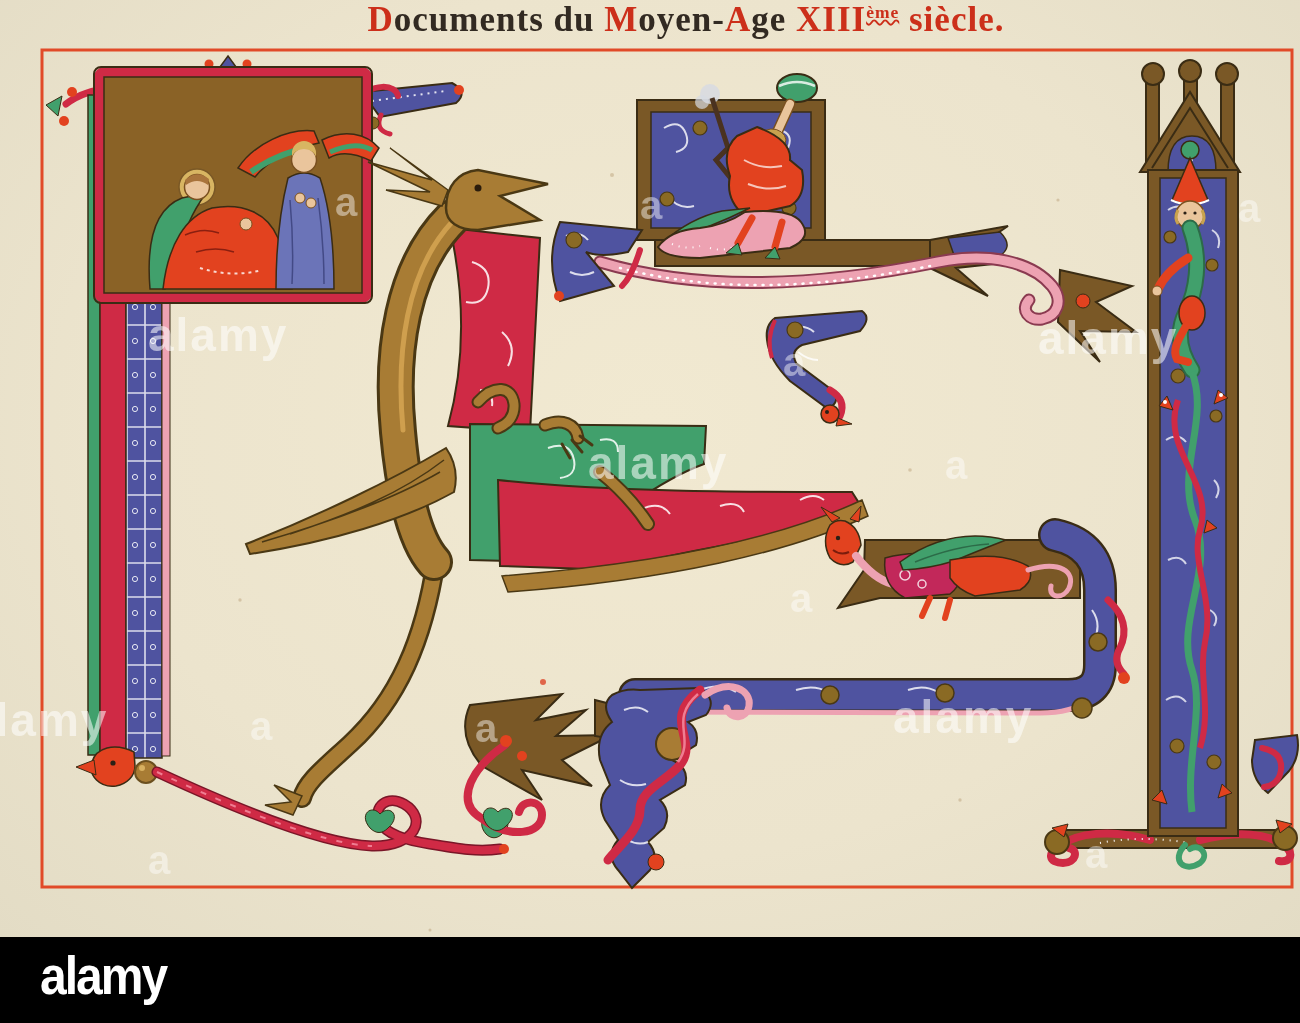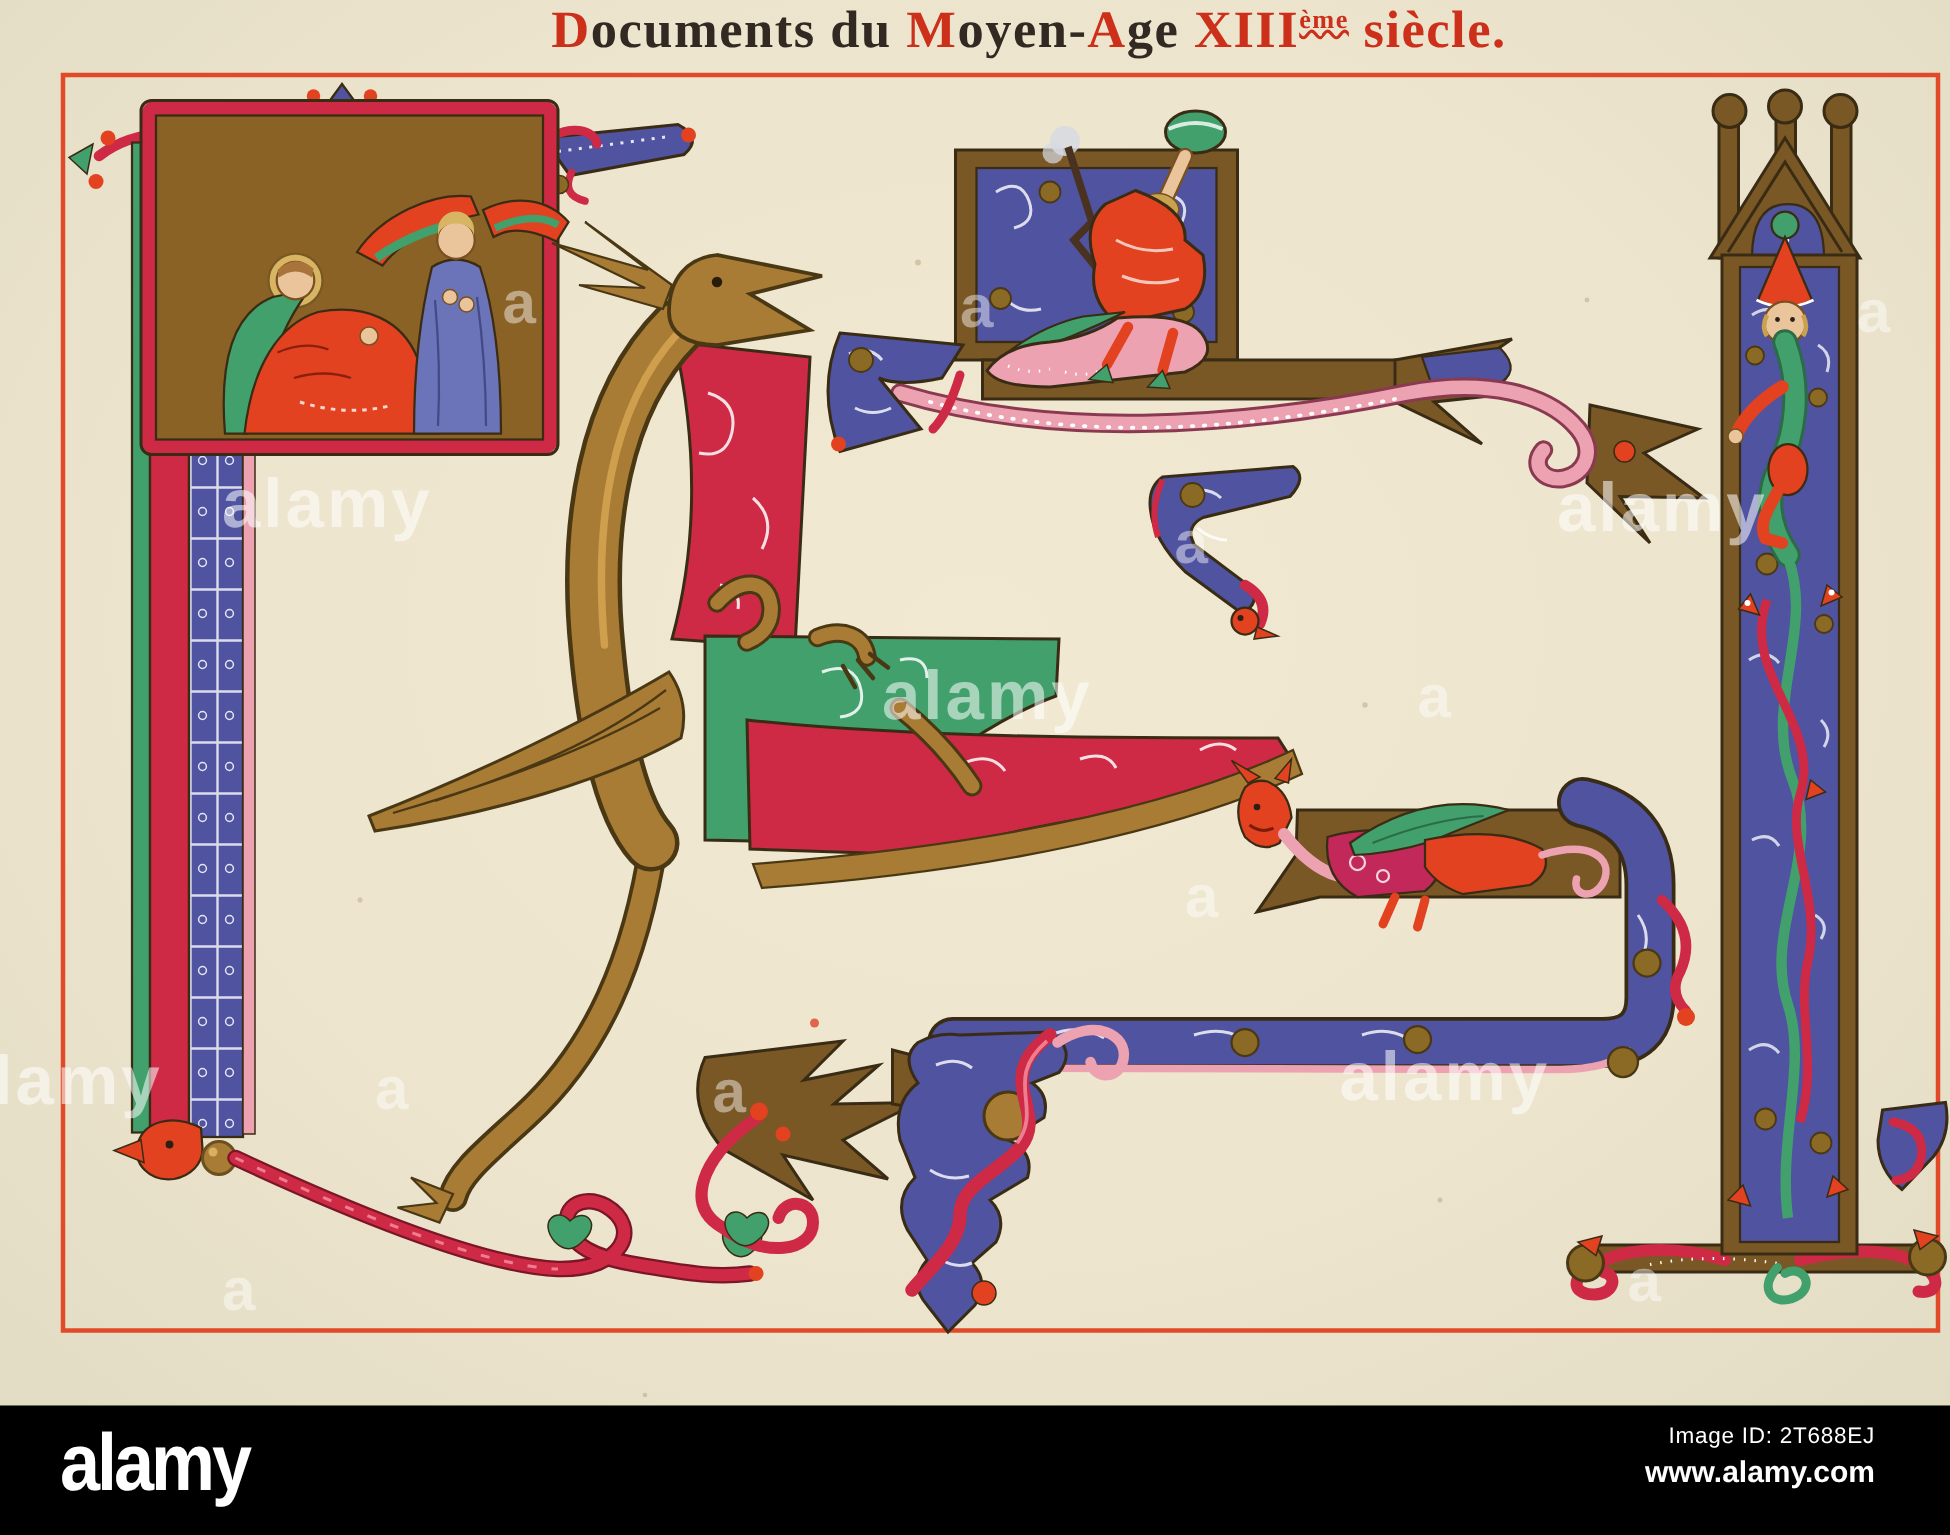--- a/index.html
+++ b/index.html
@@ -323,18 +323,14 @@
         <div class="wm small" style="left: 250px; top: 706px;">a</div>
         <div class="wm small" style="left: 475px; top: 708px;">a</div>
         <div class="wm small" style="left: 148px; top: 840px;">a</div>
         <div class="wm small" style="left: 1085px; top: 834px;">a</div>
         <div class="wm small" style="left: 1238px; top: 188px;">a</div>
       </div>
   </div>
 
   <div class="footer">
     <div class="alamy-logo">alamy</div>
-    <div class="footer-meta">
-      <div class="image-id">Image ID: 2T688EJ</div>
-      <div class="site-url">www.alamy.com</div>
-    </div>
   </div>
 </div>
 
 </body></html>

